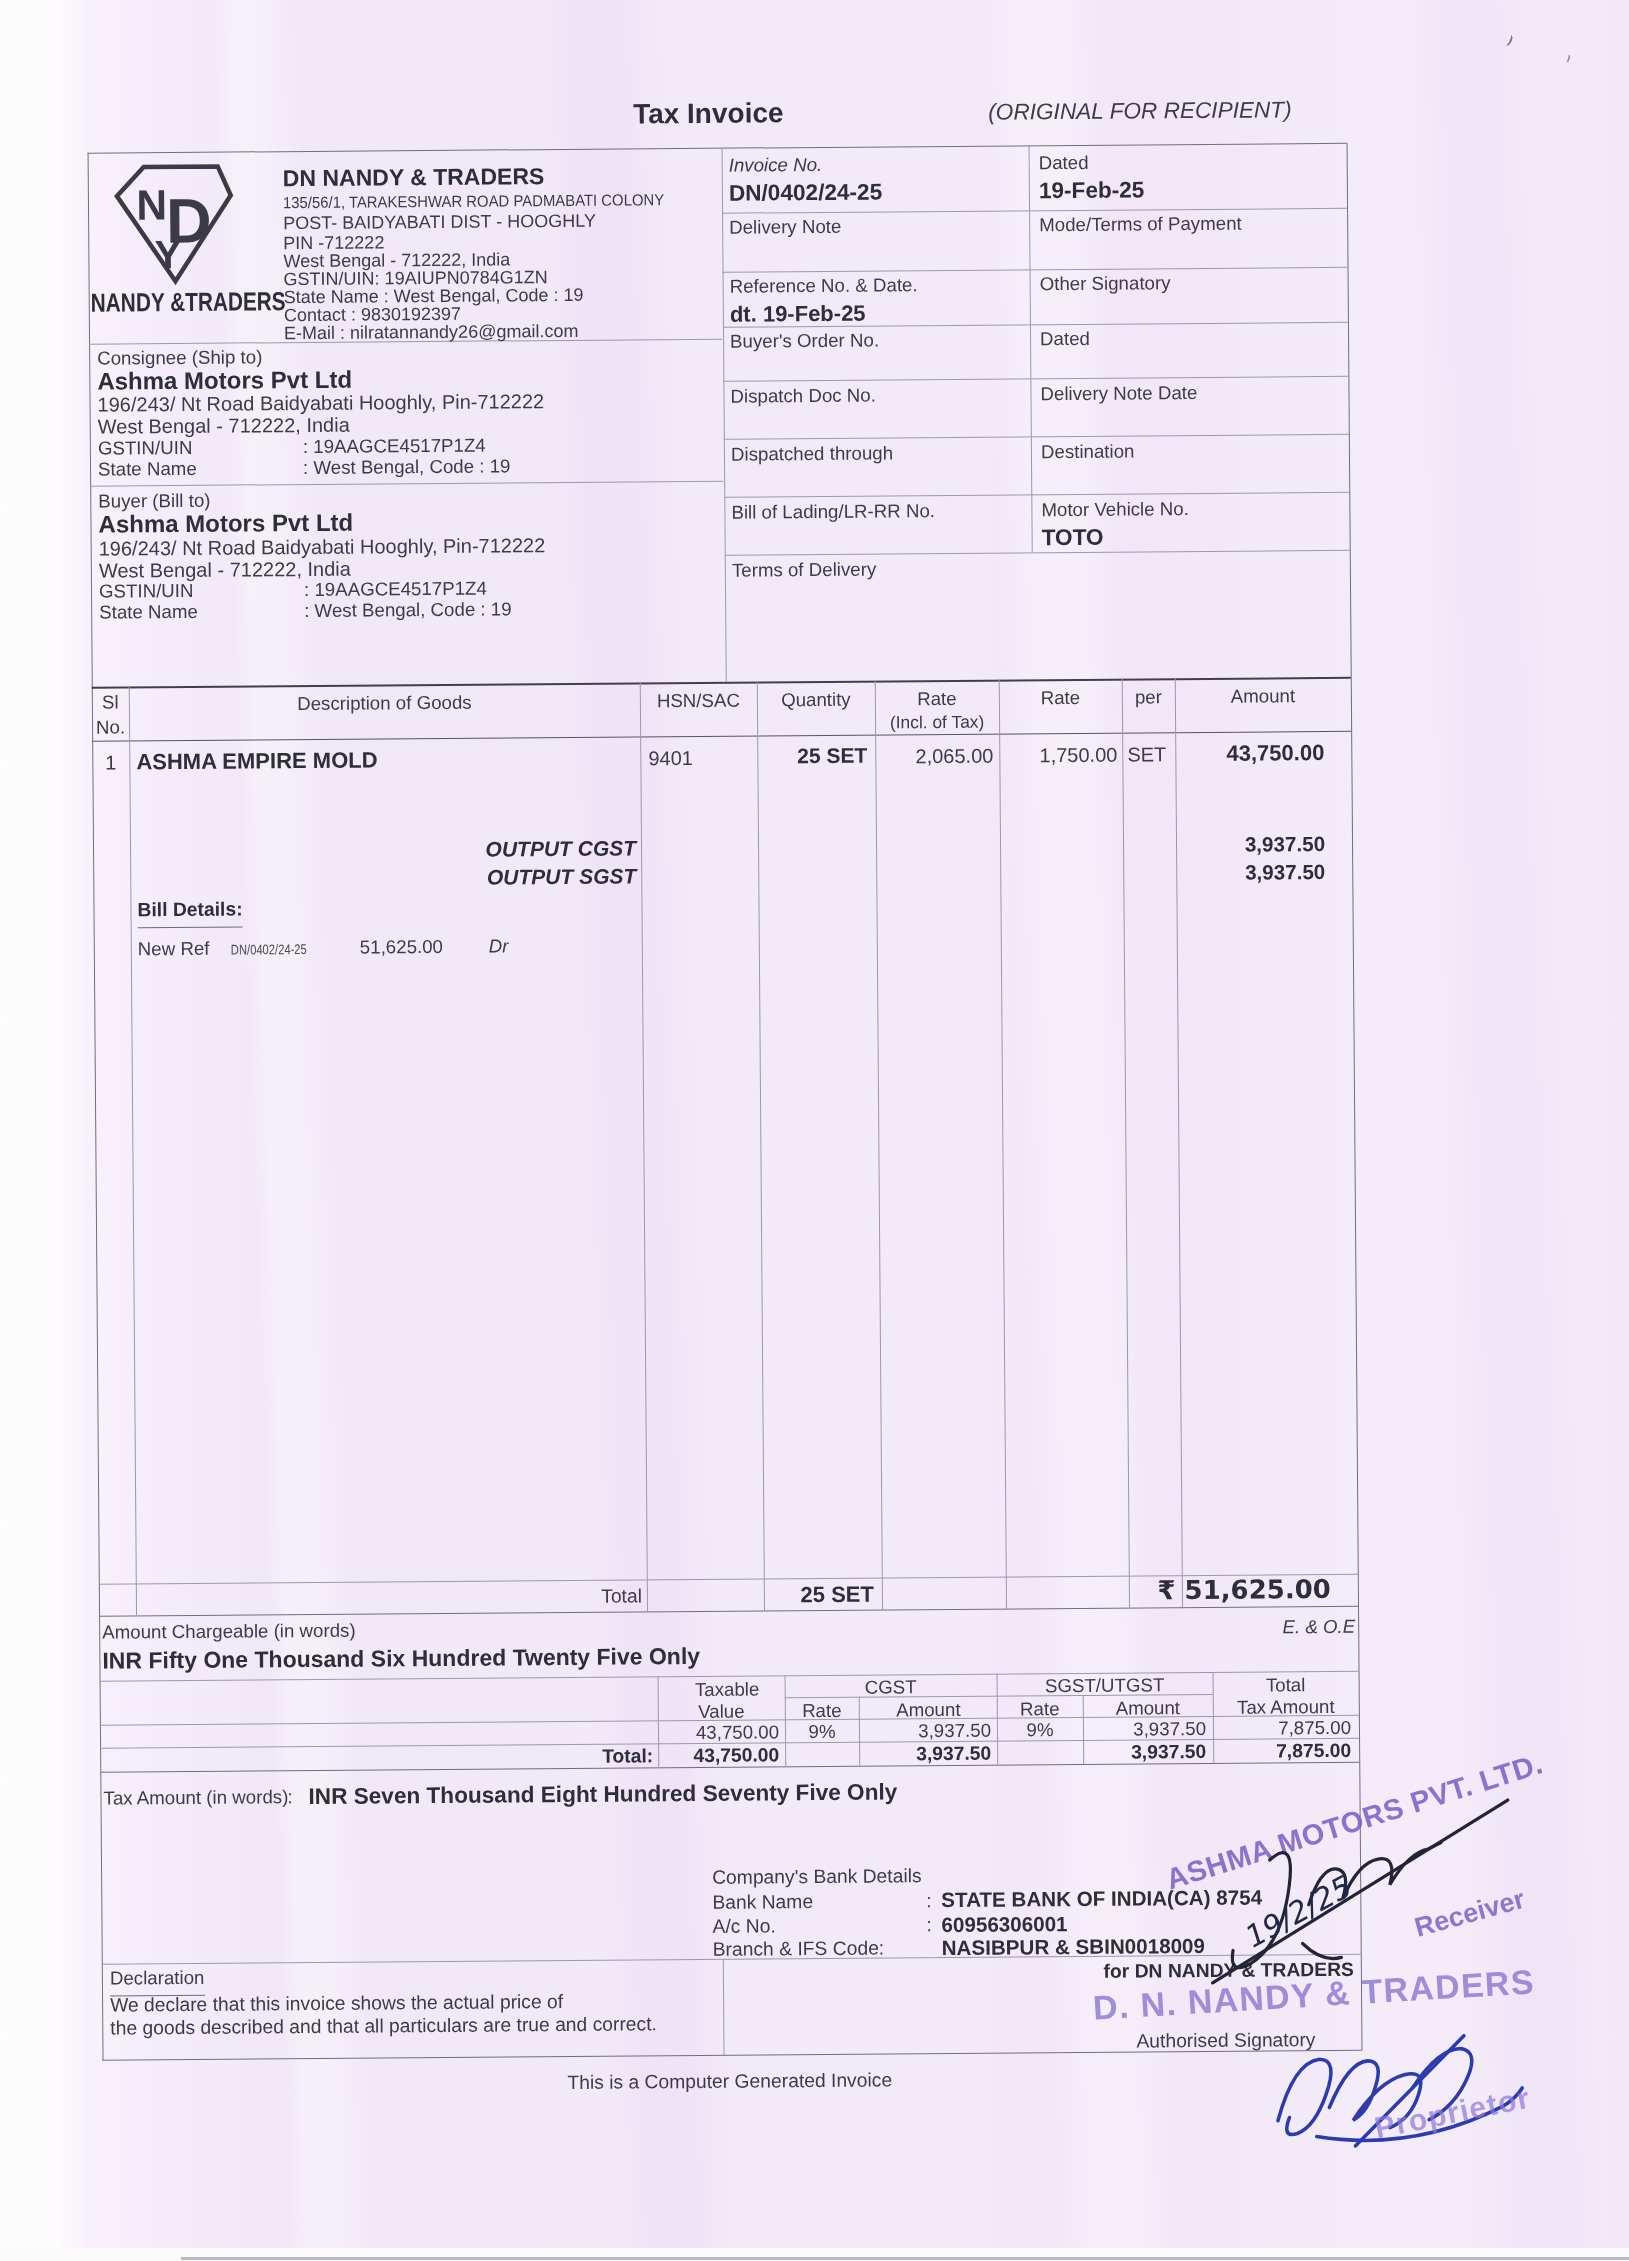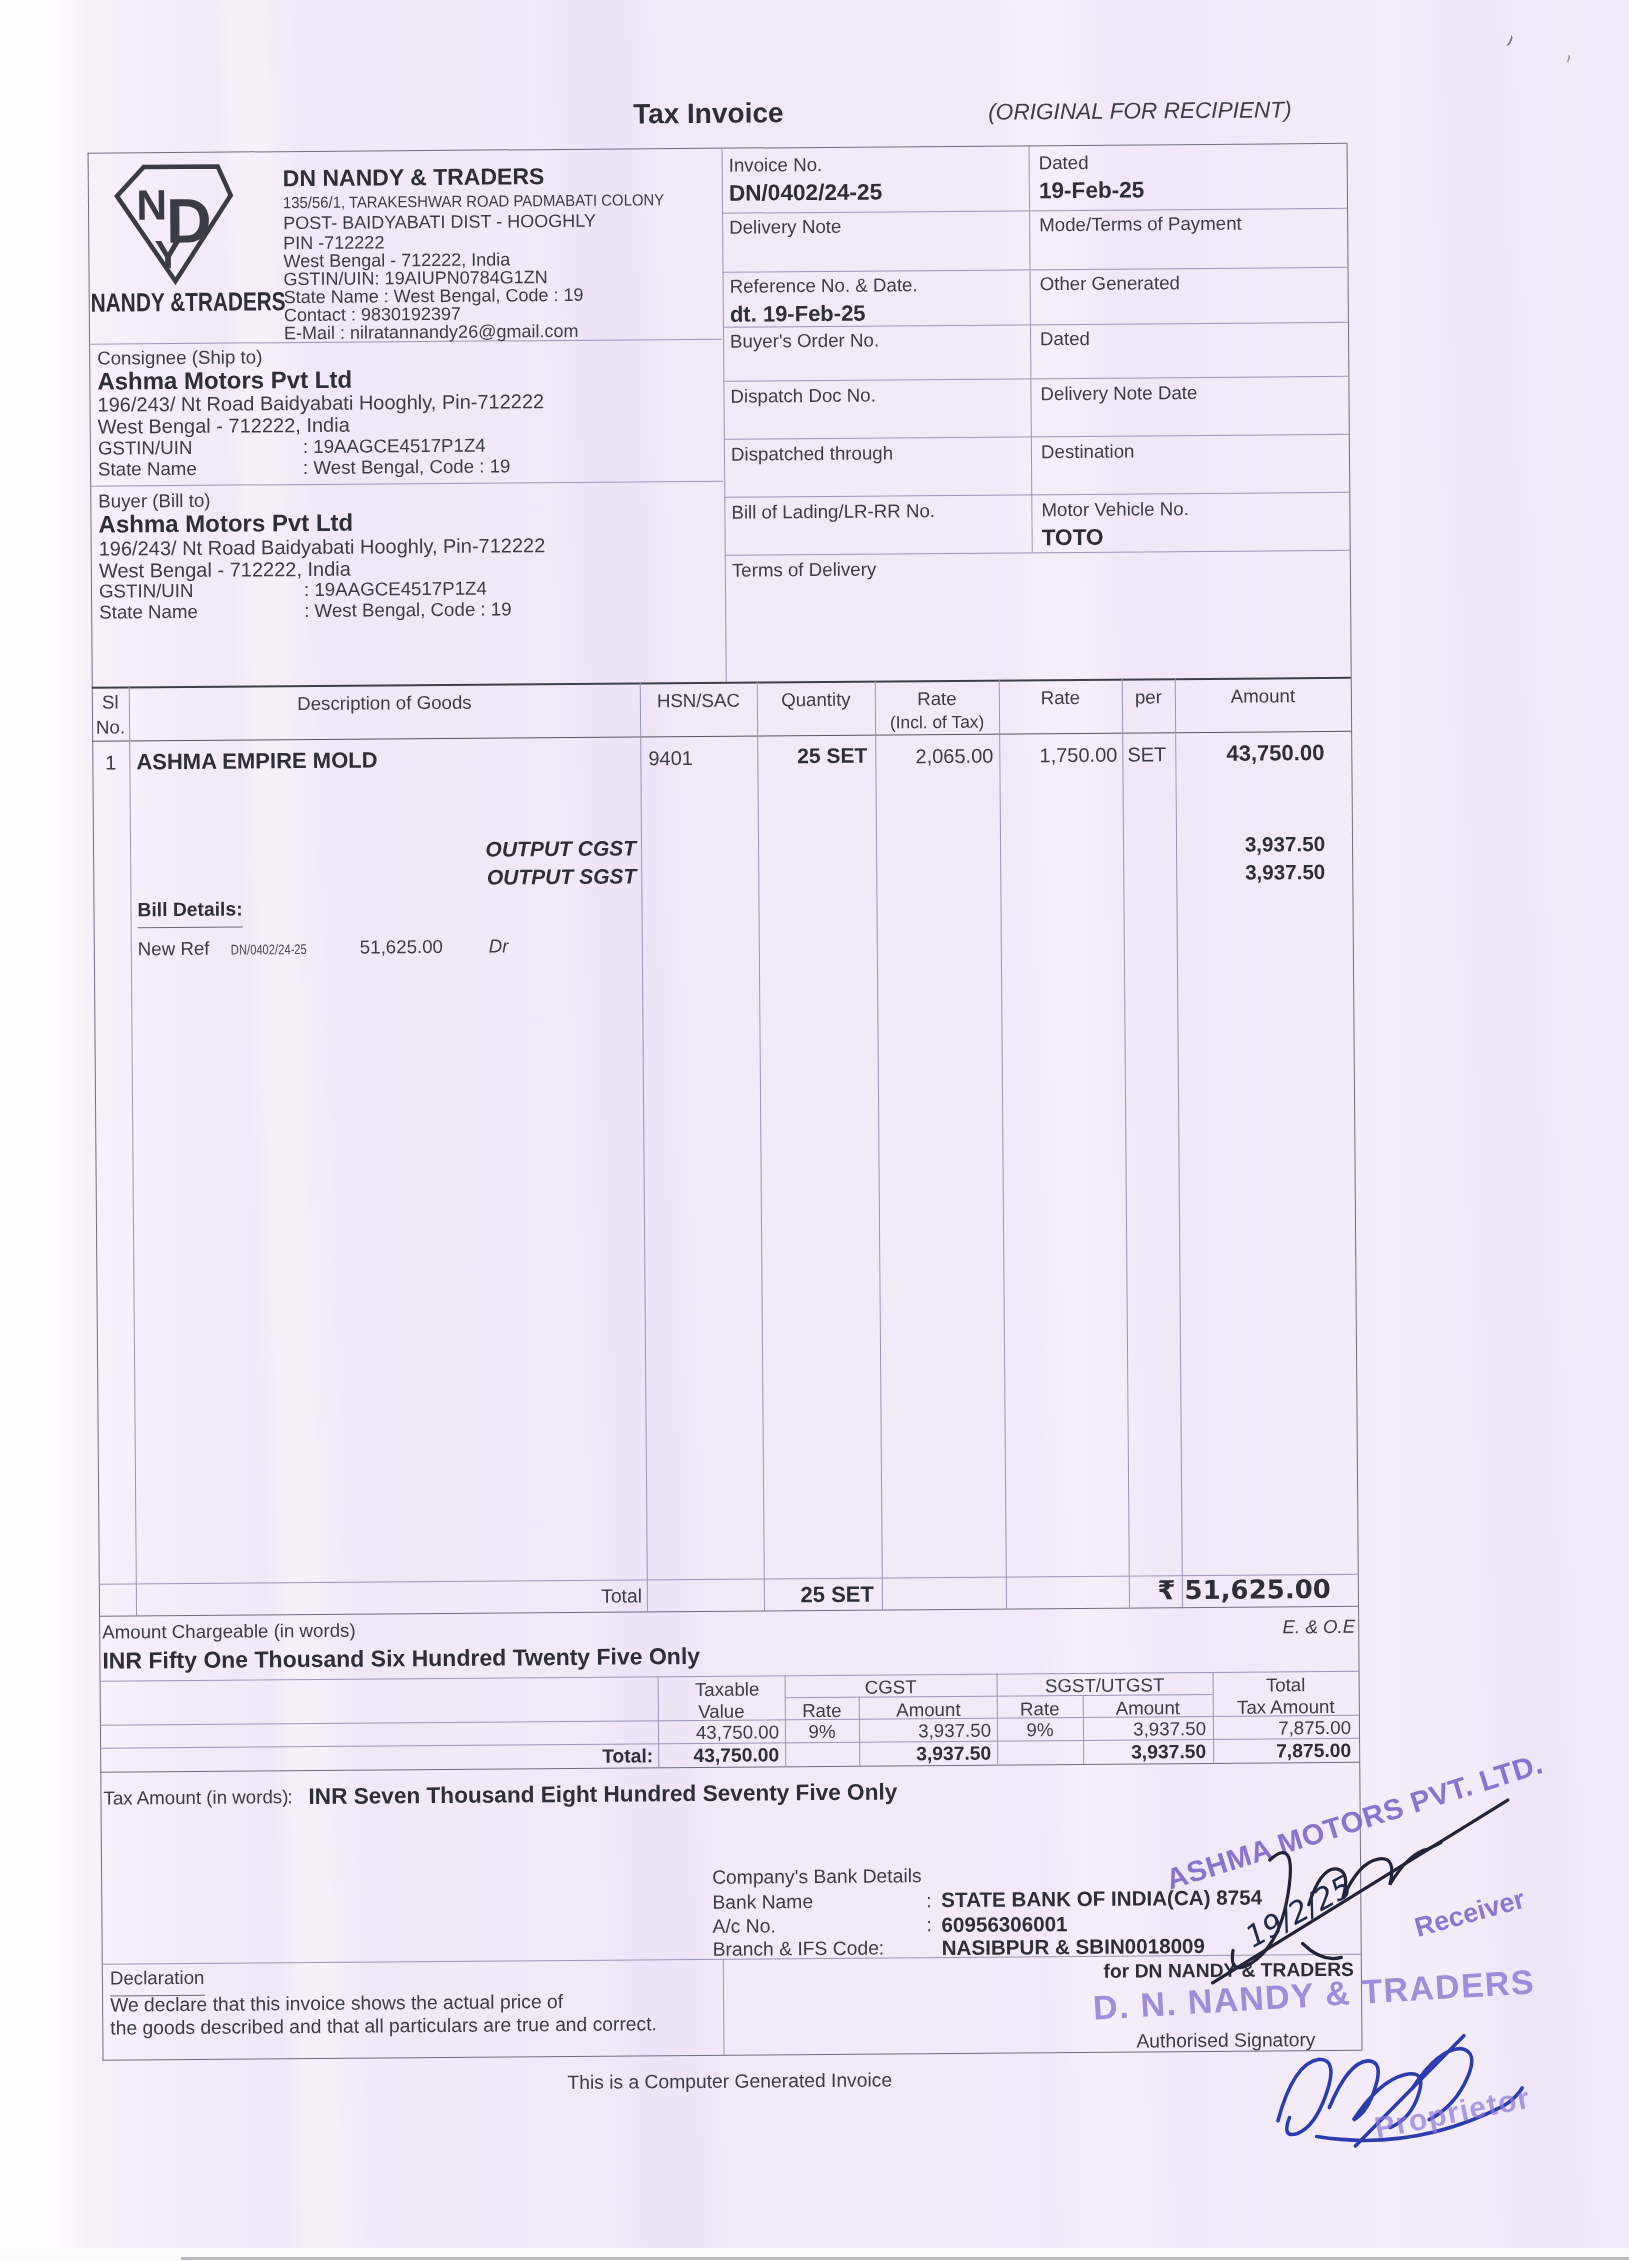--- a/index.html
+++ b/index.html
@@ -116,29 +116,29 @@
 
     <div class="t" style="left:103px;top:486px;font-size:18.7px;">Buyer (Bill to)</div>
     <div class="t b" style="left:103px;top:506px;font-size:24px;">Ashma Motors Pvt Ltd</div>
     <div class="t" style="left:103px;top:533px;font-size:20px;">196/243/ Nt Road Baidyabati Hooghly, Pin-712222</div>
     <div class="t" style="left:103px;top:555px;font-size:20px;">West Bengal - 712222, India</div>
     <div class="t" style="left:103px;top:576px;font-size:18.7px;">GSTIN/UIN</div>
     <div class="t" style="left:308px;top:576px;font-size:18.7px;">: 19AAGCE4517P1Z4</div>
     <div class="t" style="left:103px;top:597px;font-size:18.7px;">State Name</div>
     <div class="t" style="left:308px;top:597px;font-size:18.7px;">: West Bengal, Code : 19</div>
 
-    <div class="t" style="left:736px;top:155px;font-size:18.7px;">Invoice No.</div>
+    <div class="t" style="left:736px;top:155px;font-size:18.7px;font-style:italic;">Invoice No.</div>
     <div class="t b" style="left:736px;top:181px;font-size:22.6px;">DN/0402/24-25</div>
     <div class="t" style="left:1046px;top:155px;font-size:18.7px;">Dated</div>
     <div class="t b" style="left:1046px;top:181px;font-size:22.6px;">19-Feb-25</div>
     <div class="t" style="left:736px;top:217px;font-size:18.7px;">Delivery Note</div>
     <div class="t" style="left:1046px;top:217px;font-size:18.7px;">Mode/Terms of Payment</div>
     <div class="t" style="left:736px;top:276px;font-size:18.7px;">Reference No. &amp; Date.</div>
     <div class="t b" style="left:736px;top:302px;font-size:22px;">dt. 19-Feb-25</div>
-    <div class="t" style="left:1046px;top:276px;font-size:18.7px;">Other Generated</div>
+    <div class="t" style="left:1046px;top:276px;font-size:18.7px;">Other Signatory</div>
     <div class="t" style="left:736px;top:331px;font-size:18.7px;">Buyer's Order No.</div>
     <div class="t" style="left:1046px;top:331px;font-size:18.7px;">Dated</div>
     <div class="t" style="left:736px;top:386px;font-size:18.7px;">Dispatch Doc No.</div>
     <div class="t" style="left:1046px;top:386px;font-size:18.7px;text-align:center;">Delivery Note Date</div>
     <div class="t" style="left:736px;top:444px;font-size:18.7px;">Dispatched through</div>
     <div class="t" style="left:1046px;top:444px;font-size:18.7px;text-align:right;">Destination</div>
     <div class="t" style="left:736px;top:502px;font-size:18.7px;">Bill of Lading/LR-RR No.</div>
     <div class="t" style="left:1046px;top:502px;font-size:18.7px;">Motor Vehicle No.</div>
     <div class="t b" style="left:1046px;top:528px;font-size:22.6px;">TOTO</div>
     <div class="t" style="left:736px;top:560px;font-size:18.7px;">Terms of Delivery</div>

